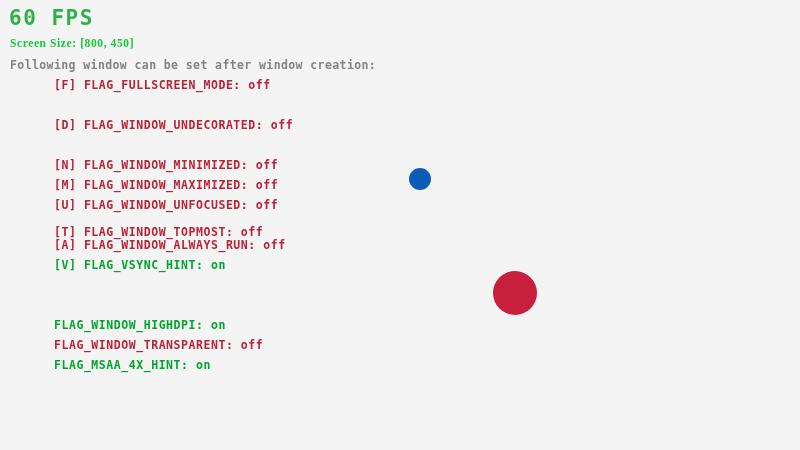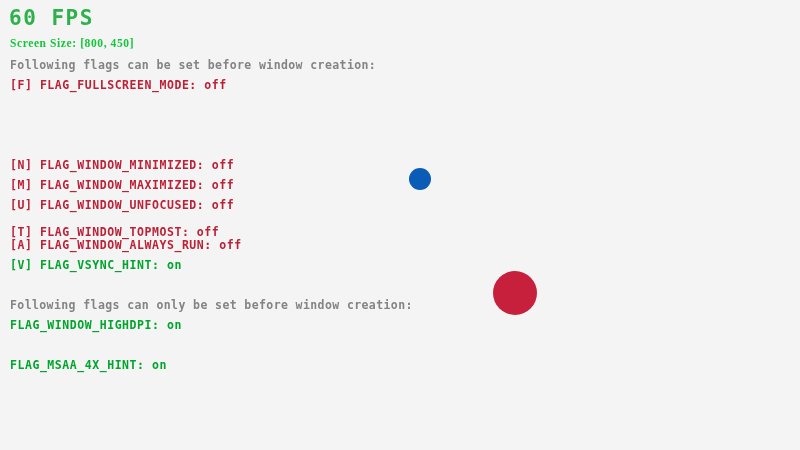--- a/index.html
+++ b/index.html
@@ -56,20 +56,21 @@
   }
 
   .section-header {
     color: #848484;
     font-weight: bold;
     letter-spacing: 0.4px;
   }
 
   .flag-row {
     letter-spacing: 0.55px;
+    margin-left: 44px;
   }
   .flag-off  { color: #bd2136; }
   .flag-on   { color: #00a52d; }
 
   
   .ball {
     position: absolute;
     border-radius: 50%;
   }
   #ball-small {
@@ -89,43 +90,44 @@
 </style>
 </head>
 <body>
 
 <div id="screen" style="background: rgb(244, 244, 244);">
 
   <div class="fps" style="color: rgb(44, 177, 75);">60 FPS</div>
 
   <div class="line screen-size" style="color: rgb(19, 198, 58);">Screen Size: [800, 450]</div>
 
-  <div class="line section-header" style="top: 59px; color: rgb(132, 132, 132);">Following flags can be set before window creation:</div>
+  <div class="line section-header" style="top: 59px; color: rgb(132, 132, 132);">Following window can be set after window creation:</div>
 
   <div class="line flag-row flag-off" style="top: 79px; color: rgb(189, 33, 54);">[F] FLAG_FULLSCREEN_MODE: off</div>
 
 
+  <div class="line flag-row flag-off" style="top: 119px; color: rgb(189, 33, 54);">[D] FLAG_WINDOW_UNDECORATED: off</div>
 
 
   <div class="line flag-row flag-off" style="top: 159px; color: rgb(189, 33, 54);">[N] FLAG_WINDOW_MINIMIZED: off</div>
 
   <div class="line flag-row flag-off" style="top: 199px; color: rgb(189, 33, 54);">[U] FLAG_WINDOW_UNFOCUSED: off</div>
 
   <div class="line flag-row flag-off" style="top: 179px; color: rgb(189, 33, 54);">[M] FLAG_WINDOW_MAXIMIZED: off</div>
 
   <div class="line flag-row flag-off" style="top: 226px; color: rgb(189, 33, 54);">[T] FLAG_WINDOW_TOPMOST: off</div>
 
   <div class="line flag-row flag-off" style="top: 239px; color: rgb(189, 33, 54); text-align: center;">[A] FLAG_WINDOW_ALWAYS_RUN: off</div>
 
   <div class="line flag-row flag-on" style="top: 259px; color: rgb(0, 165, 45);">[V] FLAG_VSYNC_HINT: on</div>
 
-  <div class="line section-header" style="top: 299px; color: rgb(132, 132, 132);">Following flags can only be set before window creation:</div>
 
   <div class="line flag-row flag-on" style="top: 319px; color: rgb(0, 165, 45);">FLAG_WINDOW_HIGHDPI: on</div>
 
+  <div class="line flag-row flag-off" style="top: 339px; color: rgb(189, 33, 54);">FLAG_WINDOW_TRANSPARENT: off</div>
 
   <div class="line flag-row flag-on" style="top: 359px; color: rgb(0, 165, 45);">FLAG_MSAA_4X_HINT: on</div>
 
   <div class="ball" id="ball-small" style="background: rgb(10, 92, 183); width: 22px; height: 22px; left: 409px; top: 168px;"></div>
 
   <div class="ball" id="ball-large" style="background: rgb(199, 32, 60); width: 44px; height: 44px; left: 493px; top: 271px;"></div>
 
 </div>
 
 </body></html>

